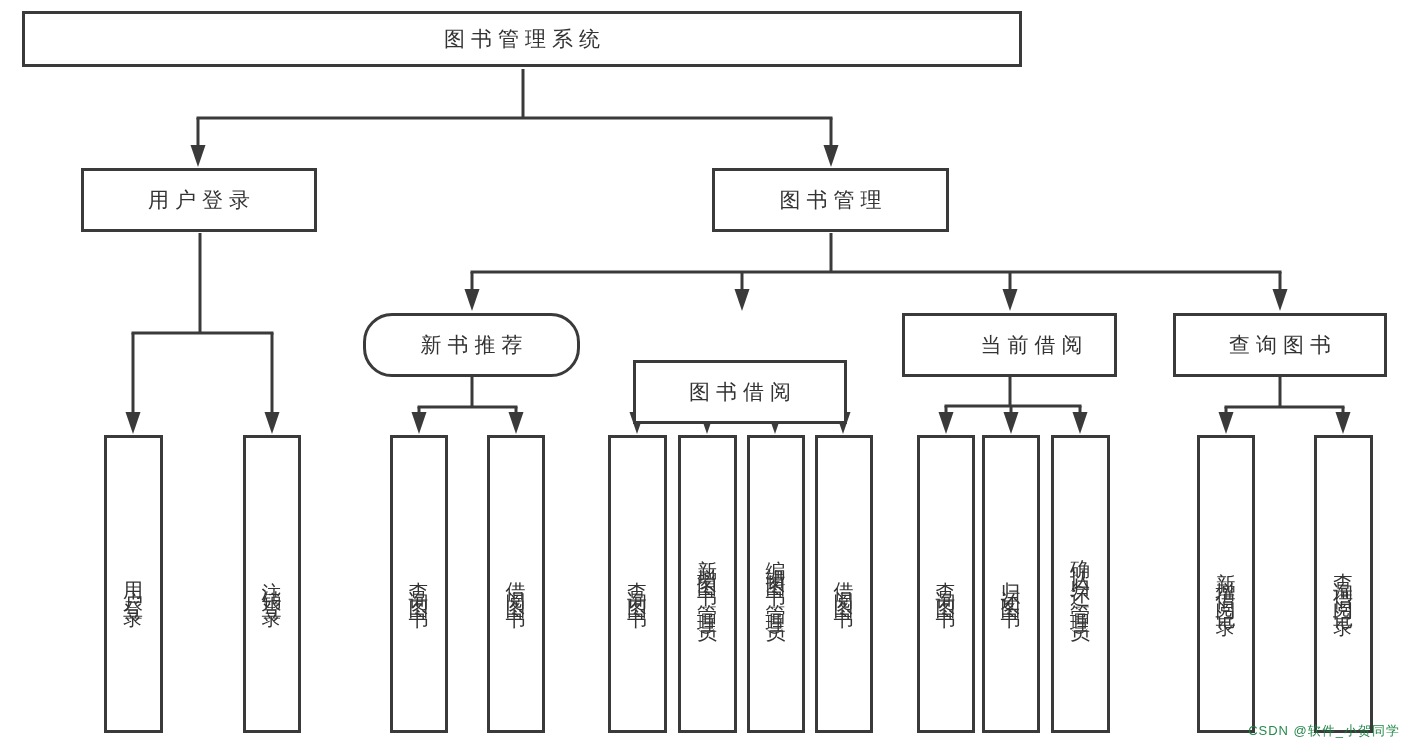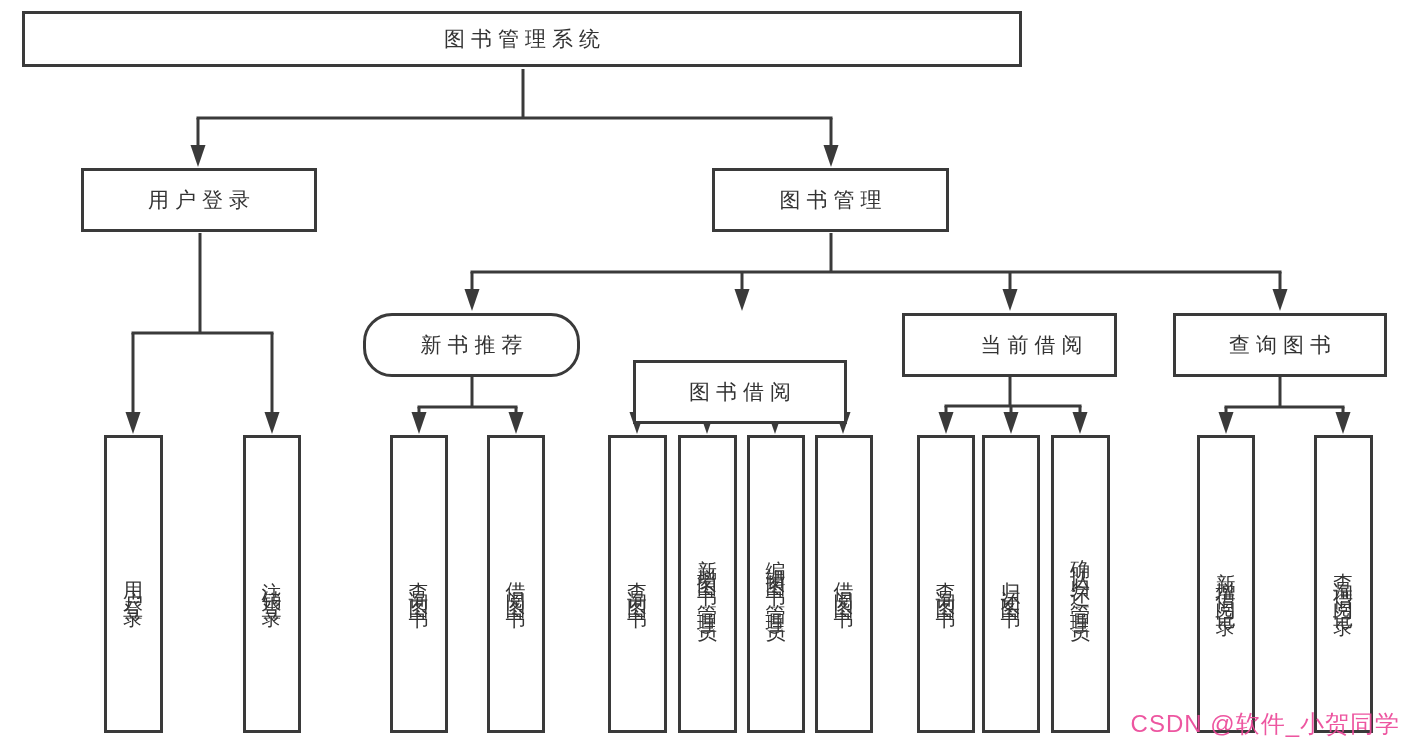--- a/index.html
+++ b/index.html
@@ -45,22 +45,22 @@
     font-size: 20px;
     letter-spacing: 9px;
     line-height: 1;
     color: #333333;
     white-space: nowrap;
   }
   .watermark {
     position: absolute;
     right: 5px;
     bottom: 7px;
-    font-size: 24px;
-    color: #ec4899;
+    font-size: 13px;
+    color: #15803d;
     opacity: 0.92;
     z-index: 10;
     letter-spacing: 1px;
     white-space: nowrap;
   }
 </style>
 </head>
 <body>
 
 <div class="stage">

